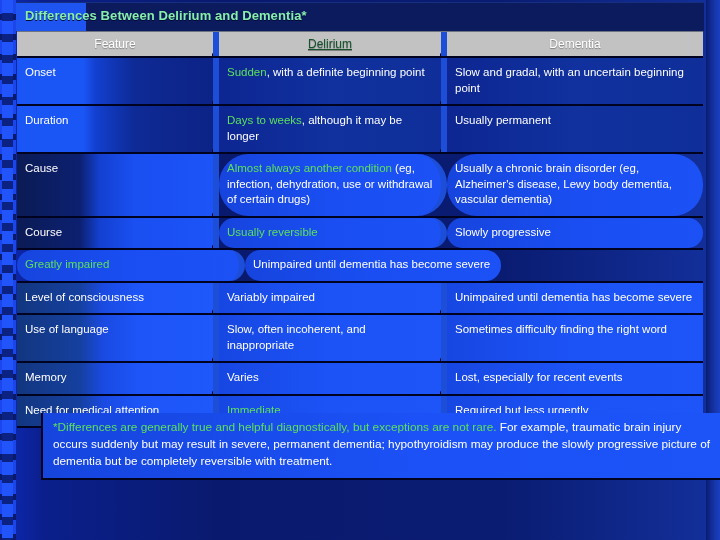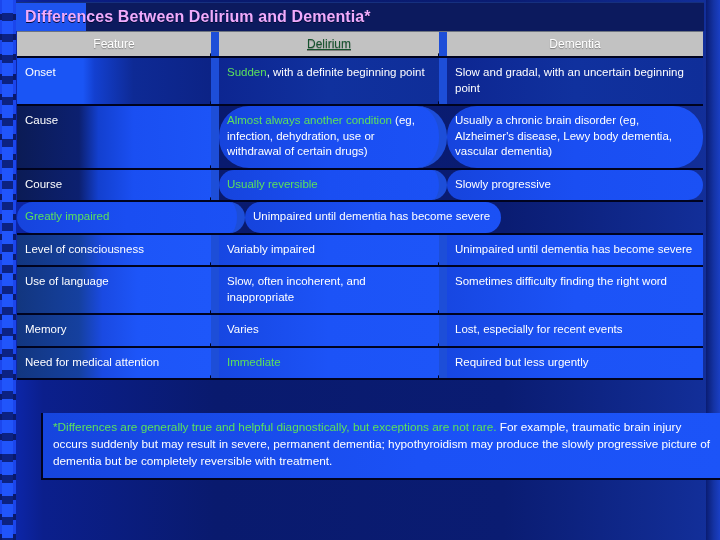--- a/index.html
+++ b/index.html
@@ -62,22 +62,22 @@
   }
   #title-accent {
     position: absolute;
     left: 0; top: 0;
     width: 70px; height: 28px;
     background: #1e54f0;
   }
   #title-text {
     position: absolute;
     left: 9px; top: 5px;
-    color: #f0abfc;
-    font-size: 16px;
+    color: #86efac;
+    font-size: 13px;
     font-weight: bold;
     letter-spacing: 0.1px;
     white-space: nowrap;
     text-shadow: 0 1px 0 #000a33;
   }
 
   
   #table {
     position: absolute;
     left: 17px;
@@ -91,21 +91,21 @@
     box-sizing: border-box;
   }
   .row:first-child { border-top: 1px solid #6d7480; }
 
   .c1 { width: 202px; flex: 0 0 202px; position: relative; }
   .c2 { width: 228px; flex: 0 0 228px; position: relative; }
   .c3 { width: 256px; flex: 0 0 256px; position: relative; }
 
   .c1, .c2, .c3 {
     box-sizing: border-box;
-    border-right: 8px solid #1d4ed8;
+    border-right: 6px solid #1d4ed8;
     padding: 7px 8px 8px 8px;
     font-size: 11.5px;
     line-height: 15.5px;
     color: #ffffff;
     overflow: hidden;
   }
   .c3 { border-right: none; }
 
   
   .hdr { background: #c2c2c2; height: 27px; }
@@ -193,20 +193,25 @@
       <div class="row hdr">
         <div class="c1"><span>Feature</span><div class="marker"></div></div>
         <div class="c2"><span>Delirium</span><div class="marker"></div></div>
         <div class="c3"><span>Dementia</span></div>
       </div>
       <div class="row bright">
         <div class="c1"><span>Onset</span><div class="marker"></div></div>
         <div class="c2"><span class="hl">Sudden</span><span>, with a definite beginning point</span><div class="marker"></div></div>
         <div class="c3"><span>Slow and gradal, with an uncertain beginning point</span></div>
       </div>
+      <div class="row bright">
+        <div class="c1"><span>Duration</span><div class="marker"></div></div>
+        <div class="c2"><span class="hl">Days to weeks</span><span>, although it may be longer</span><div class="marker"></div></div>
+        <div class="c3"><span>Usually permanent</span></div>
+      </div>
       <div class="row dark">
         <div class="c1"><span>Cause</span><div class="marker"></div></div>
         <div class="c2"><span class="hl">Almost always another condition</span><span> (eg, infection, dehydration, use or withdrawal of certain drugs)</span><div class="marker"></div></div>
         <div class="c3"><span>Usually a chronic brain disorder (eg, Alzheimer's disease, Lewy body dementia, vascular dementia)</span></div>
       </div>
       <div class="row dark">
         <div class="c1"><span>Course</span><div class="marker"></div></div>
         <div class="c2"><span class="hl">Usually reversible</span><span></span><div class="marker"></div></div>
         <div class="c3"><span>Slowly progressive</span></div>
       </div>

